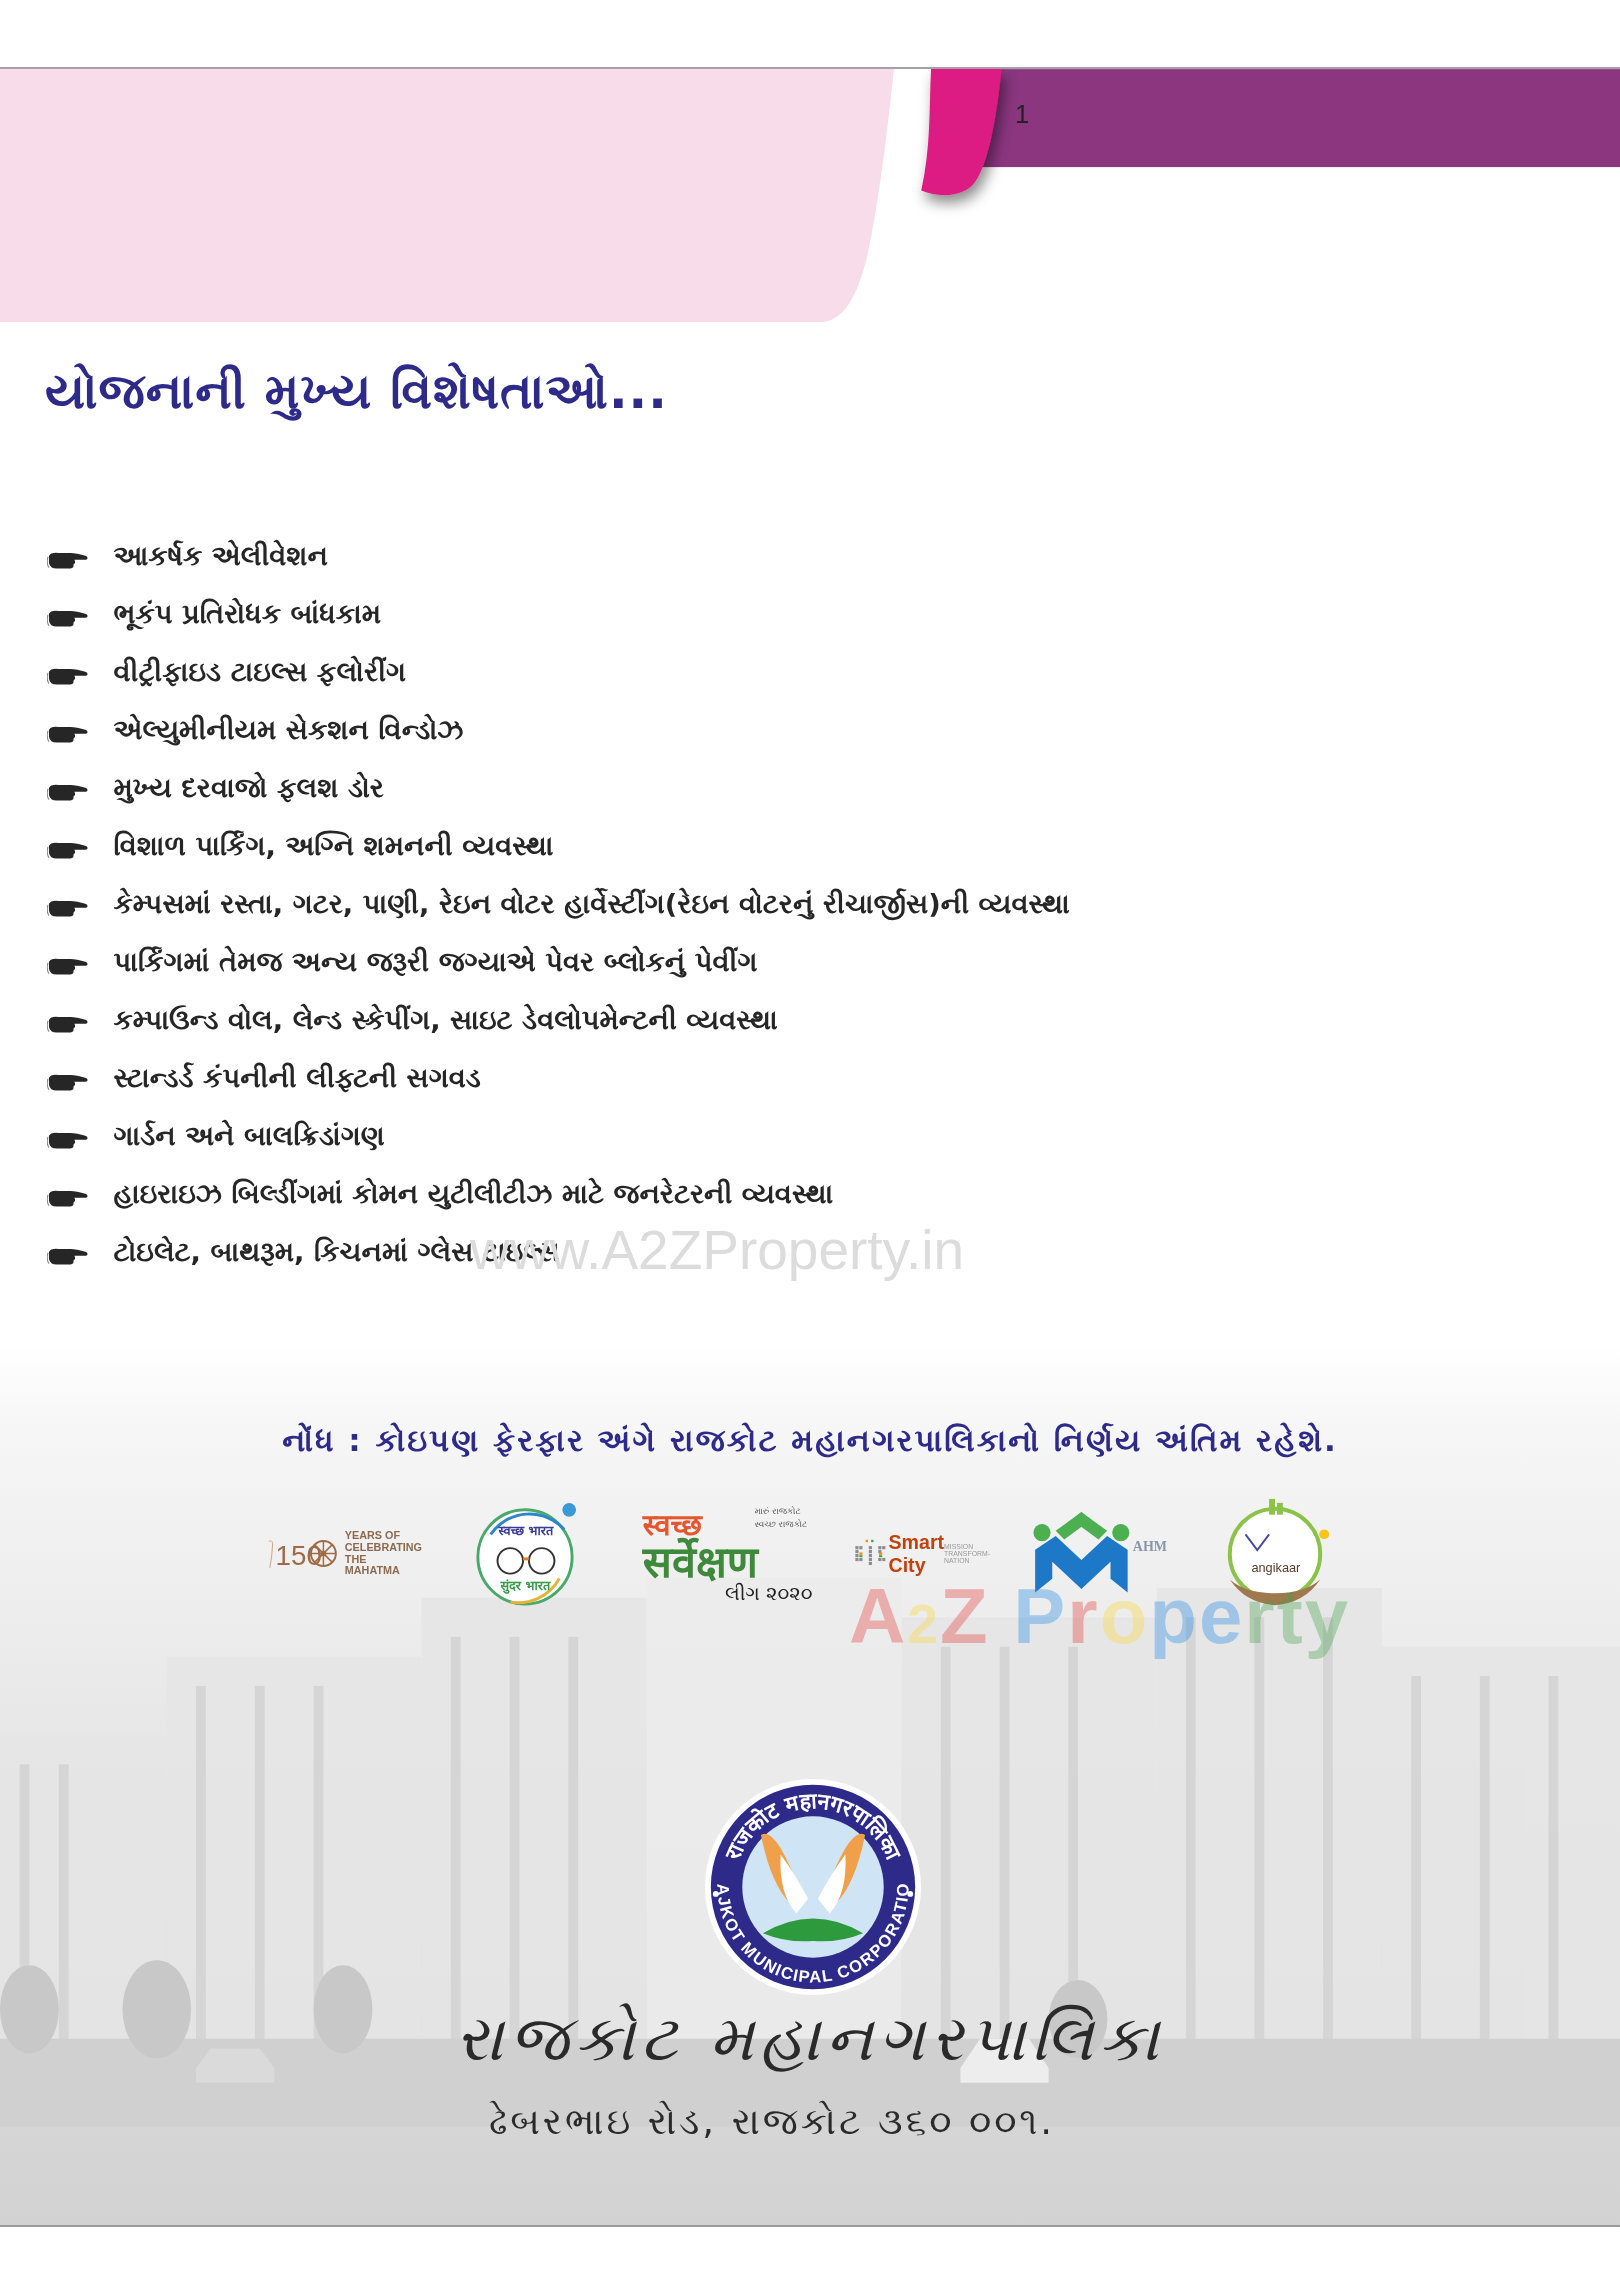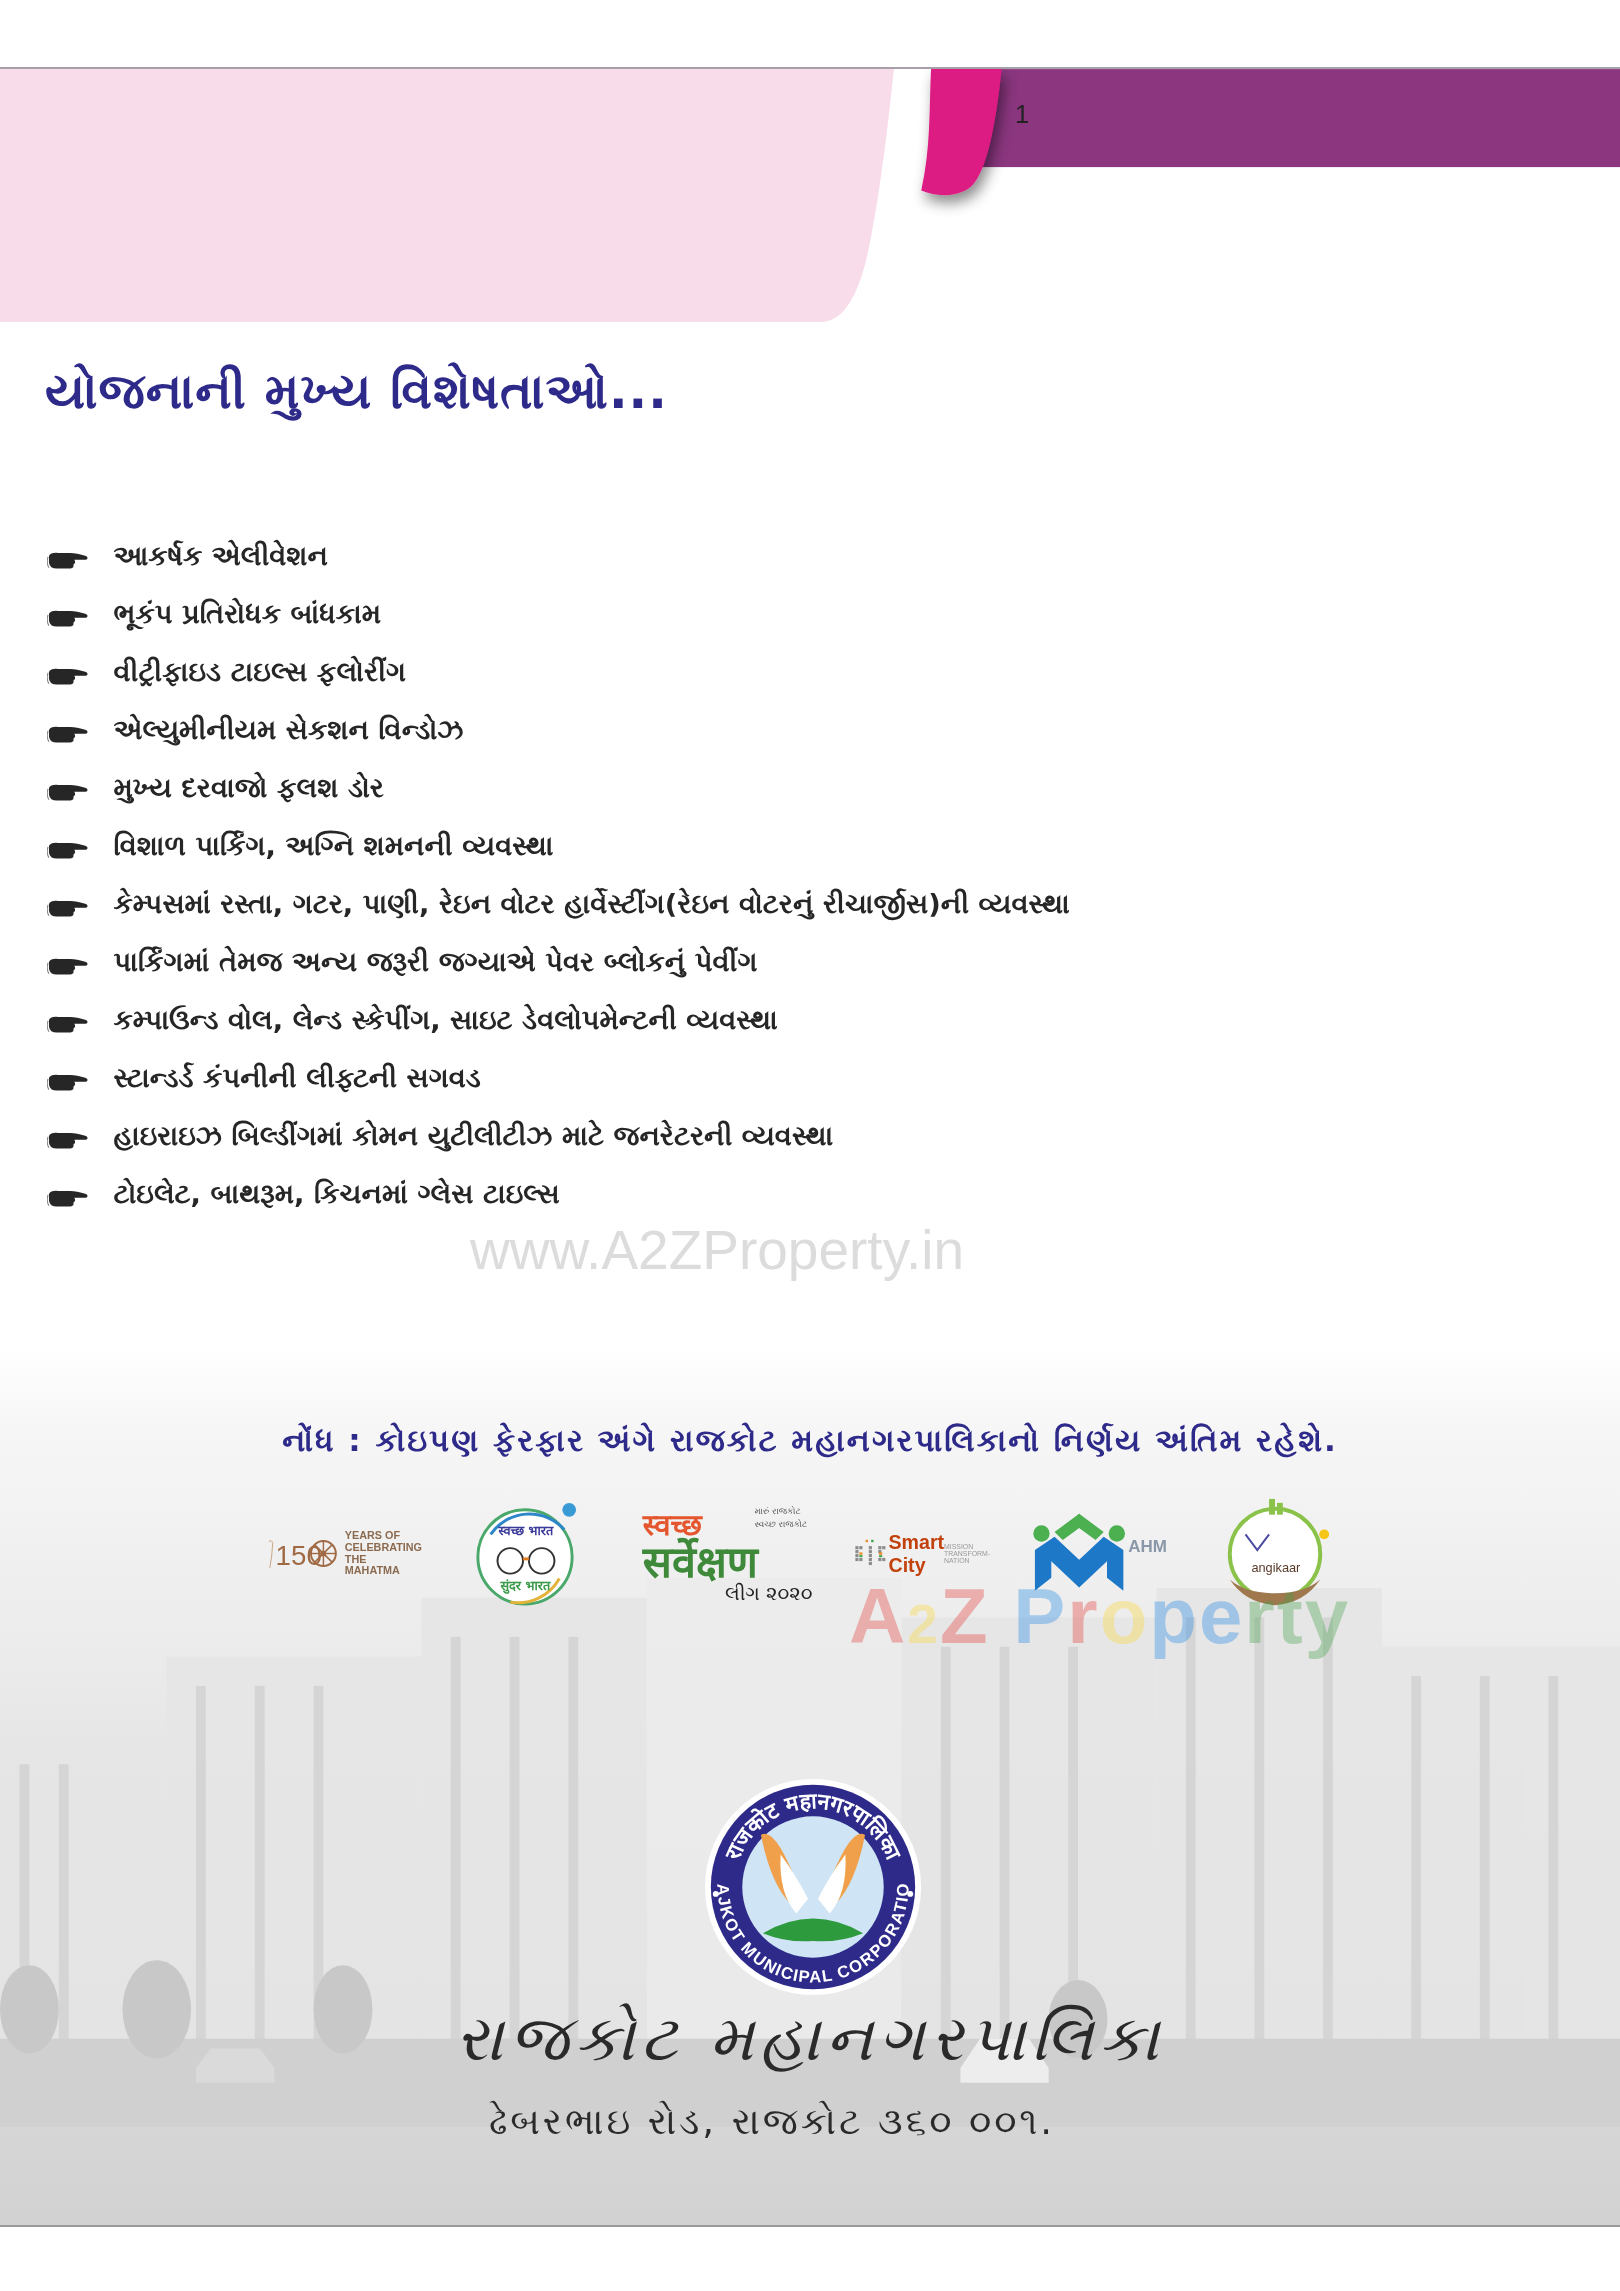--- a/index.html
+++ b/index.html
@@ -203,20 +203,27 @@
           <path d="M1 7 Q-1 13 2 18" stroke="#888" stroke-width="1.2" fill="none"></path>
         </svg>
       <span class="feature-text">કમ્પાઉન્ડ વોલ, લેન્ડ સ્કેપીંગ, સાઇટ ડેવલોપમેન્ટની વ્યવસ્થા</span>
     </li>
     <li class="feature">
       <svg class="bullet" viewBox="0 0 44 22">
           <path d="M2 6 Q4 2 12 3 L24 3 Q30 3 40 6 Q43 8 40 10 L28 10 Q30 13 27 15 Q28 18 24 19 L10 19 Q3 19 2 13 Z" fill="#262626"></path>
           <path d="M1 7 Q-1 13 2 18" stroke="#888" stroke-width="1.2" fill="none"></path>
         </svg>
       <span class="feature-text">સ્ટાન્ડર્ડ કંપનીની લીફ્ટની સગવડ</span>
+    </li>
+    <li class="feature">
+      <svg class="bullet" viewBox="0 0 44 22">
+          <path d="M2 6 Q4 2 12 3 L24 3 Q30 3 40 6 Q43 8 40 10 L28 10 Q30 13 27 15 Q28 18 24 19 L10 19 Q3 19 2 13 Z" fill="#262626"></path>
+          <path d="M1 7 Q-1 13 2 18" stroke="#888" stroke-width="1.2" fill="none"></path>
+        </svg>
+      <span class="feature-text">ગાર્ડન અને બાલક્રિડાંગણ</span>
     </li>
     <li class="feature">
       <svg class="bullet" viewBox="0 0 44 22">
           <path d="M2 6 Q4 2 12 3 L24 3 Q30 3 40 6 Q43 8 40 10 L28 10 Q30 13 27 15 Q28 18 24 19 L10 19 Q3 19 2 13 Z" fill="#262626"></path>
           <path d="M1 7 Q-1 13 2 18" stroke="#888" stroke-width="1.2" fill="none"></path>
         </svg>
       <span class="feature-text">હાઇરાઇઝ બિલ્ડીંગમાં કોમન યુટીલીટીઝ માટે જનરેટરની વ્યવસ્થા</span>
     </li>
     <li class="feature">
       <svg class="bullet" viewBox="0 0 44 22">
@@ -345,21 +352,21 @@
       <div style="font-family:'Liberation Sans',sans-serif;font-size:6.9px;color:#999;">MISSION TRANSFORM-NATION</div>
     </div>
     <div class="logo" style="left:765px;width:137px;">
       <svg width="118" height="108" viewBox="0 0 120 110">
         <circle cx="14" cy="30" r="10" fill="#4caf50"></circle>
         <circle cx="106" cy="30" r="10" fill="#4caf50"></circle>
         <path d="M30 28 L60 6 L70 16 L40 38 Z" fill="#4caf50"></path>
         <path d="M60 6 L90 28 L80 38 L50 16 Z" fill="#4caf50"></path>
         <path d="M6 50 L30 34 L60 62 L90 34 L114 50 L114 100 L94 84 L94 64 L60 96 L26 64 L26 84 L6 100 Z" fill="#1e78c8"></path>
       </svg>
-      <div style="font-family:Liberation Sans, sans-serif;font-weight:bold;font-size:17px;color:#8a97a8;margin-top:-13.7px;">AHM</div>
+      <div style="font-family:Liberation Serif, serif;font-weight:bold;font-size:14px;color:#8a97a8;margin-top:-13.7px;">AHM</div>
     </div>
     <div class="logo" style="left:941px;width:137px;">
       <svg width="118" height="118" viewBox="0 0 120 120">
         <circle cx="60" cy="60" r="46" fill="#fff" stroke="#8bc34a" stroke-width="4"></circle>
         <rect x="54" y="4" width="6" height="16" fill="#8bc34a"></rect>
           <rect x="62" y="8" width="6" height="12" fill="#8bc34a"></rect>
         <circle cx="110" cy="40" r="5" fill="#f5c518"></circle>
         <path d="M30 40 L42 56 L54 40" stroke="#4a4aa0" stroke-width="2" fill="none"></path>
         <text x="36" y="78" font-family="Liberation Sans, sans-serif" font-size="13" fill="#5a3a2a">angikaar</text>
         <path d="M14 86 Q30 110 60 112 Q90 110 106 86 Q90 100 60 100 Q30 100 14 86 Z" fill="#a0784e"></path>

